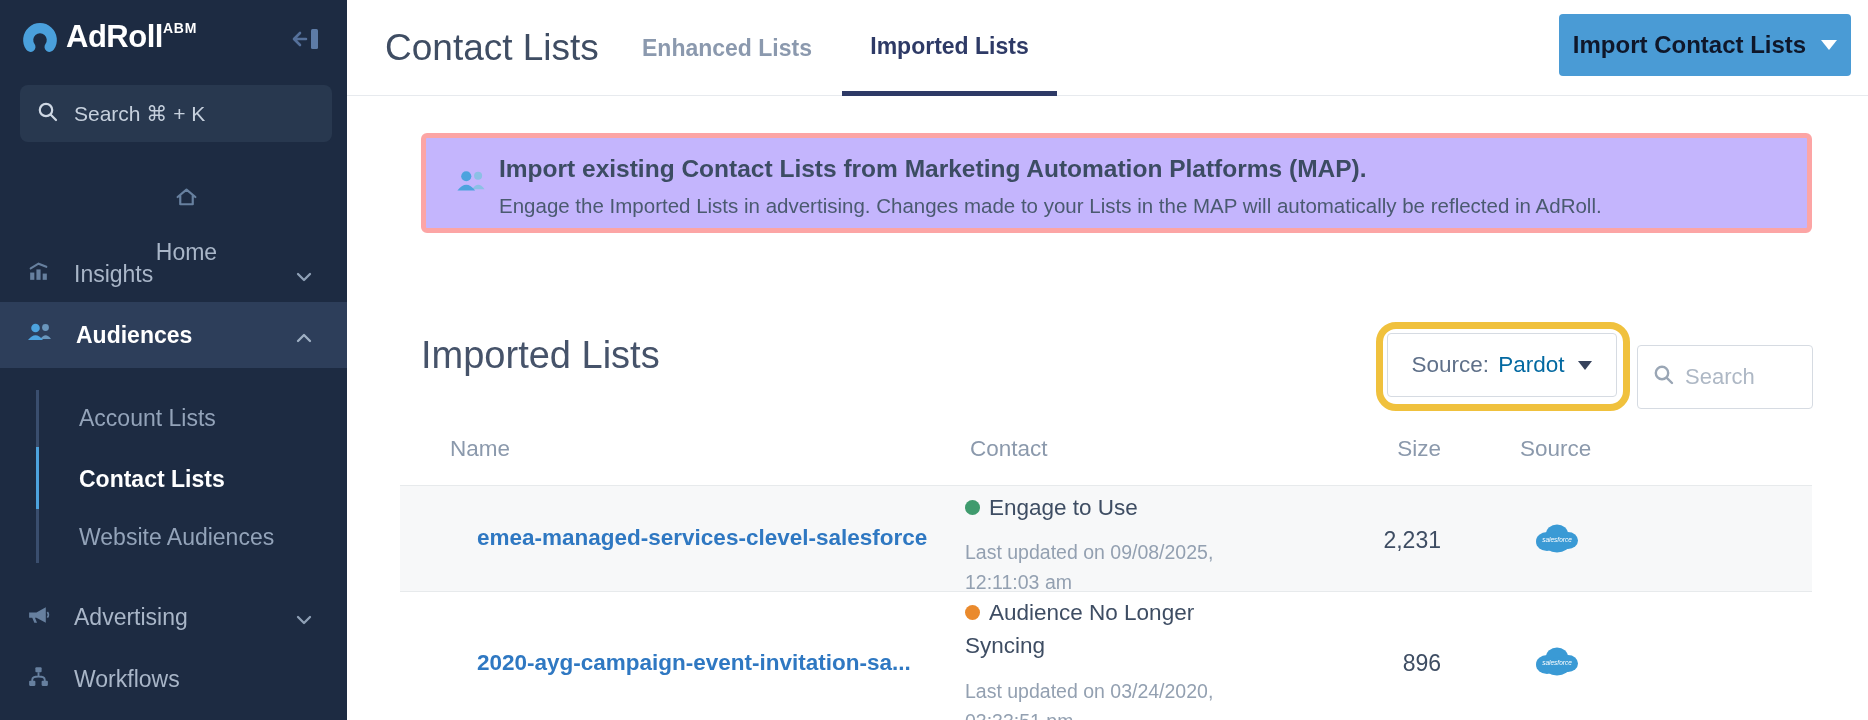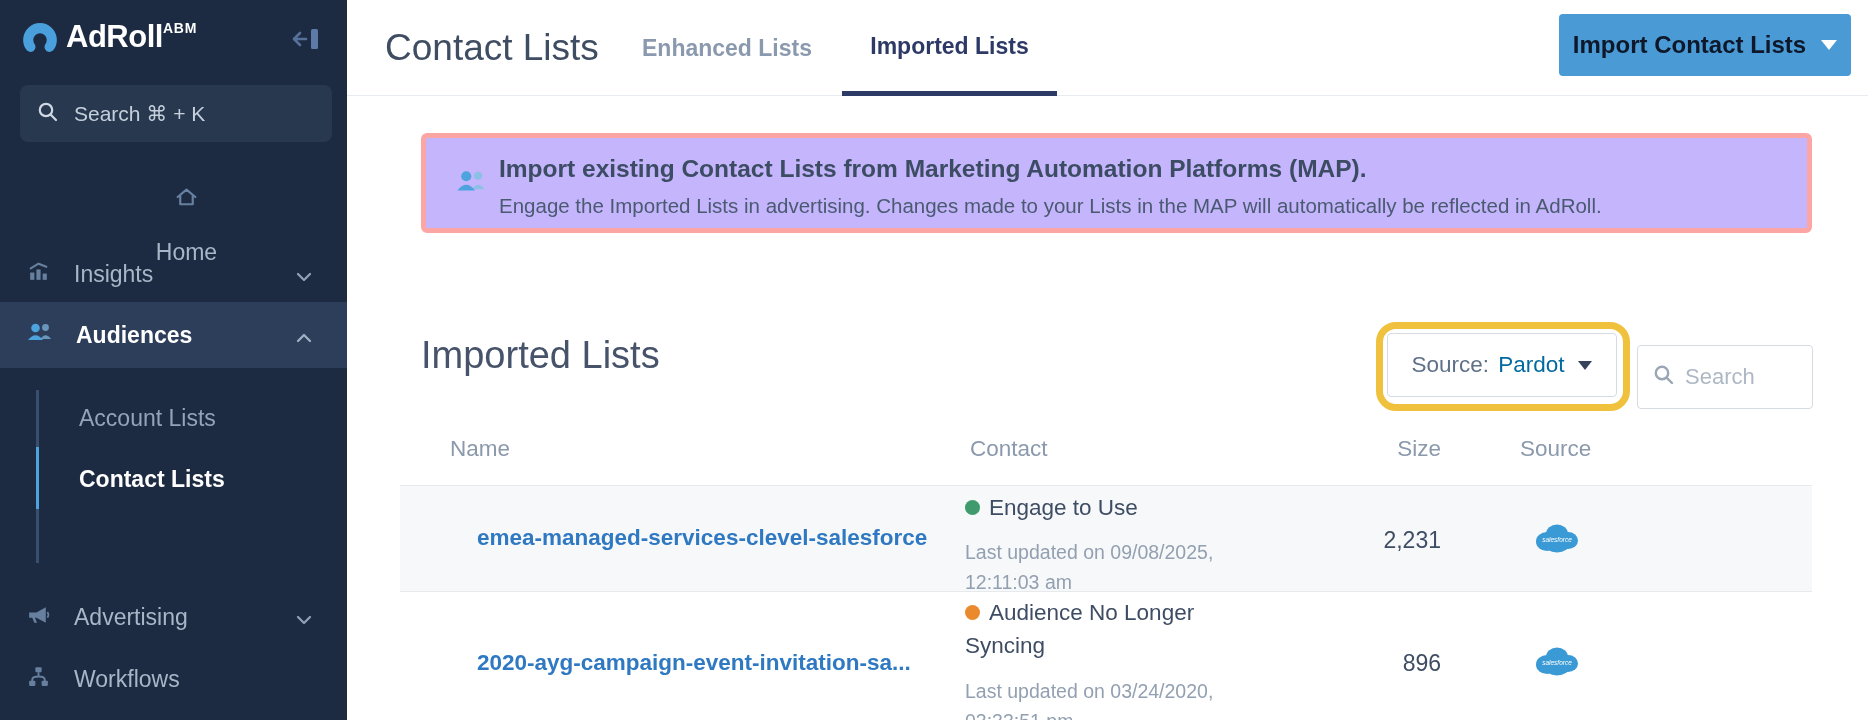--- a/index.html
+++ b/index.html
@@ -167,20 +167,23 @@
   </div>
 
   <div class="subnav-line"></div>
   <div class="subnav-line-active"></div>
   <div class="subnav-item sub-account">
     <span>Account Lists</span>
   </div>
   <div class="subnav-item sub-contact">
     <span>Contact Lists</span>
   </div>
+  <div class="subnav-item sub-website">
+    <span>Website Audiences</span>
+  </div>
 
   <div class="nav-item nav-advertising">
     <span>
       <svg width="25" height="25" viewBox="0 0 24 24">
           <g fill="#67809f">
             <path d="M3 10 v5 h3 l2 5 h2.6 l-2 -5 H10 l9 5 V5 l-9 5 z"></path>
             <path d="M20.5 9.5 q2 2.5 0 5.5" stroke="#67809f" stroke-width="1.6" fill="none"></path>
           </g>
         </svg>
     </span>

